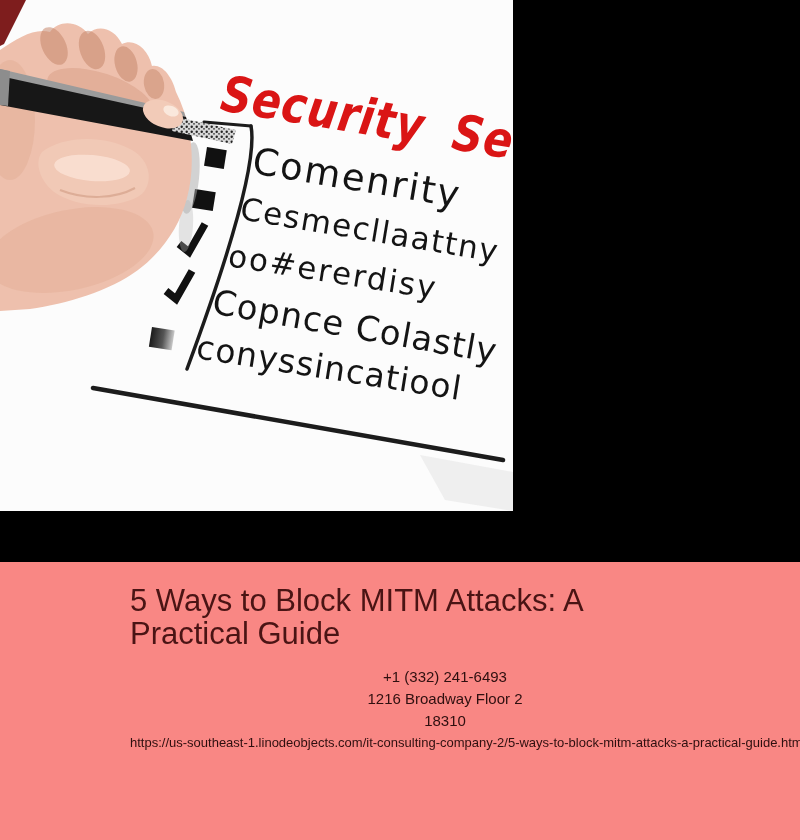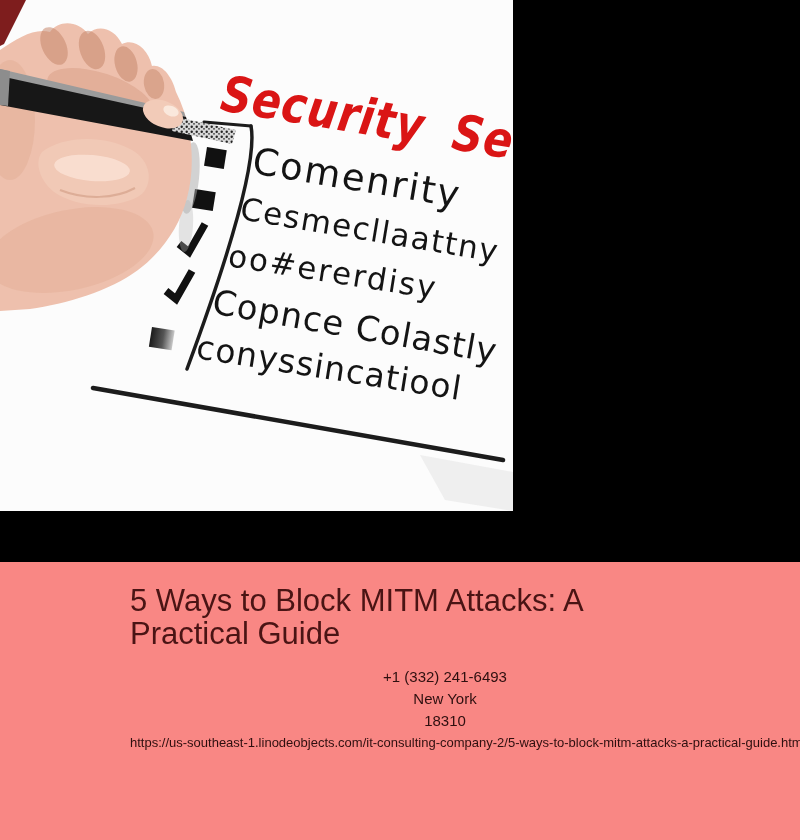--- a/index.html
+++ b/index.html
@@ -153,19 +153,19 @@
       </g>
 
       <path d="M0,0 L26,0 L4,44 L0,46 Z" fill="#7e1d1d"></path>
     </svg>
   </figure>
 
   <section class="panel">
     <h1>5 Ways to Block MITM Attacks: A Practical Guide</h1>
     <div class="contact">
       <div>+1 (332) 241-6493</div>
-      <div>New York</div>
+      <div>1216 Broadway Floor 2</div>
       <div>18310</div>
     </div>
     <div class="url">https://us-southeast-1.linodeobjects.com/it-consulting-company-2/5-ways-to-block-mitm-attacks-a-practical-guide.html</div>
   </section>
 
 </div>
 
 </body></html>

